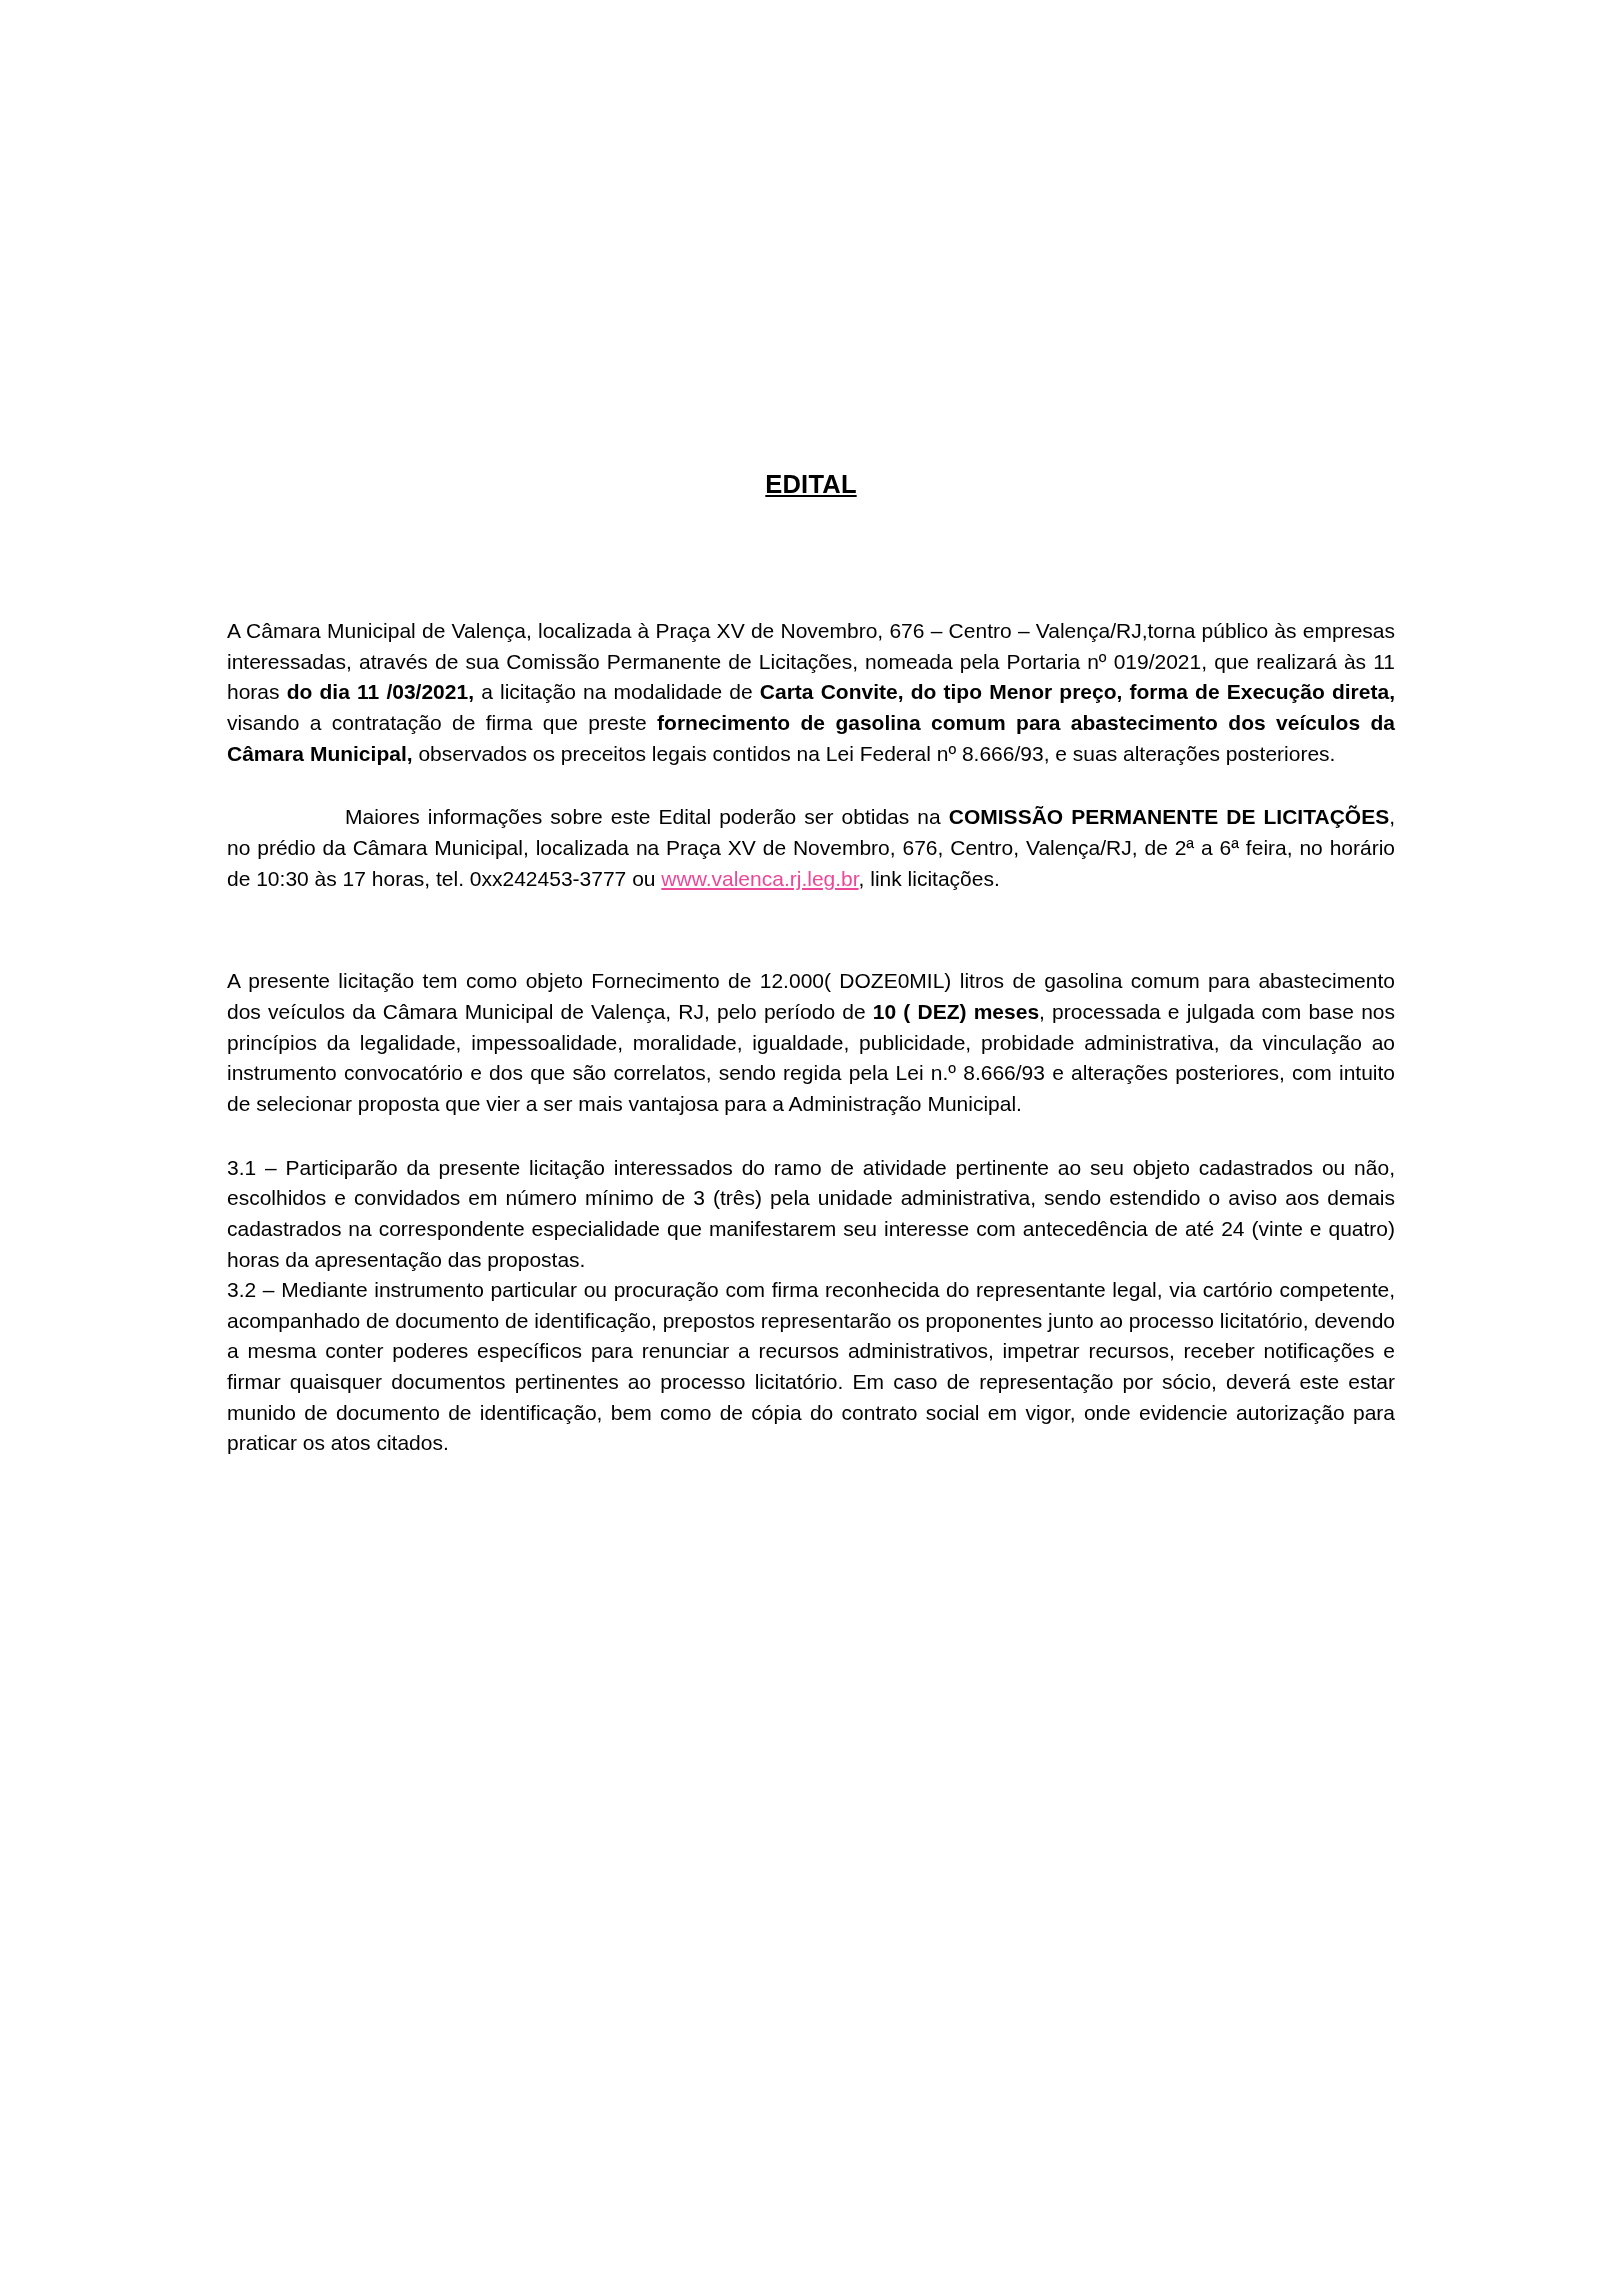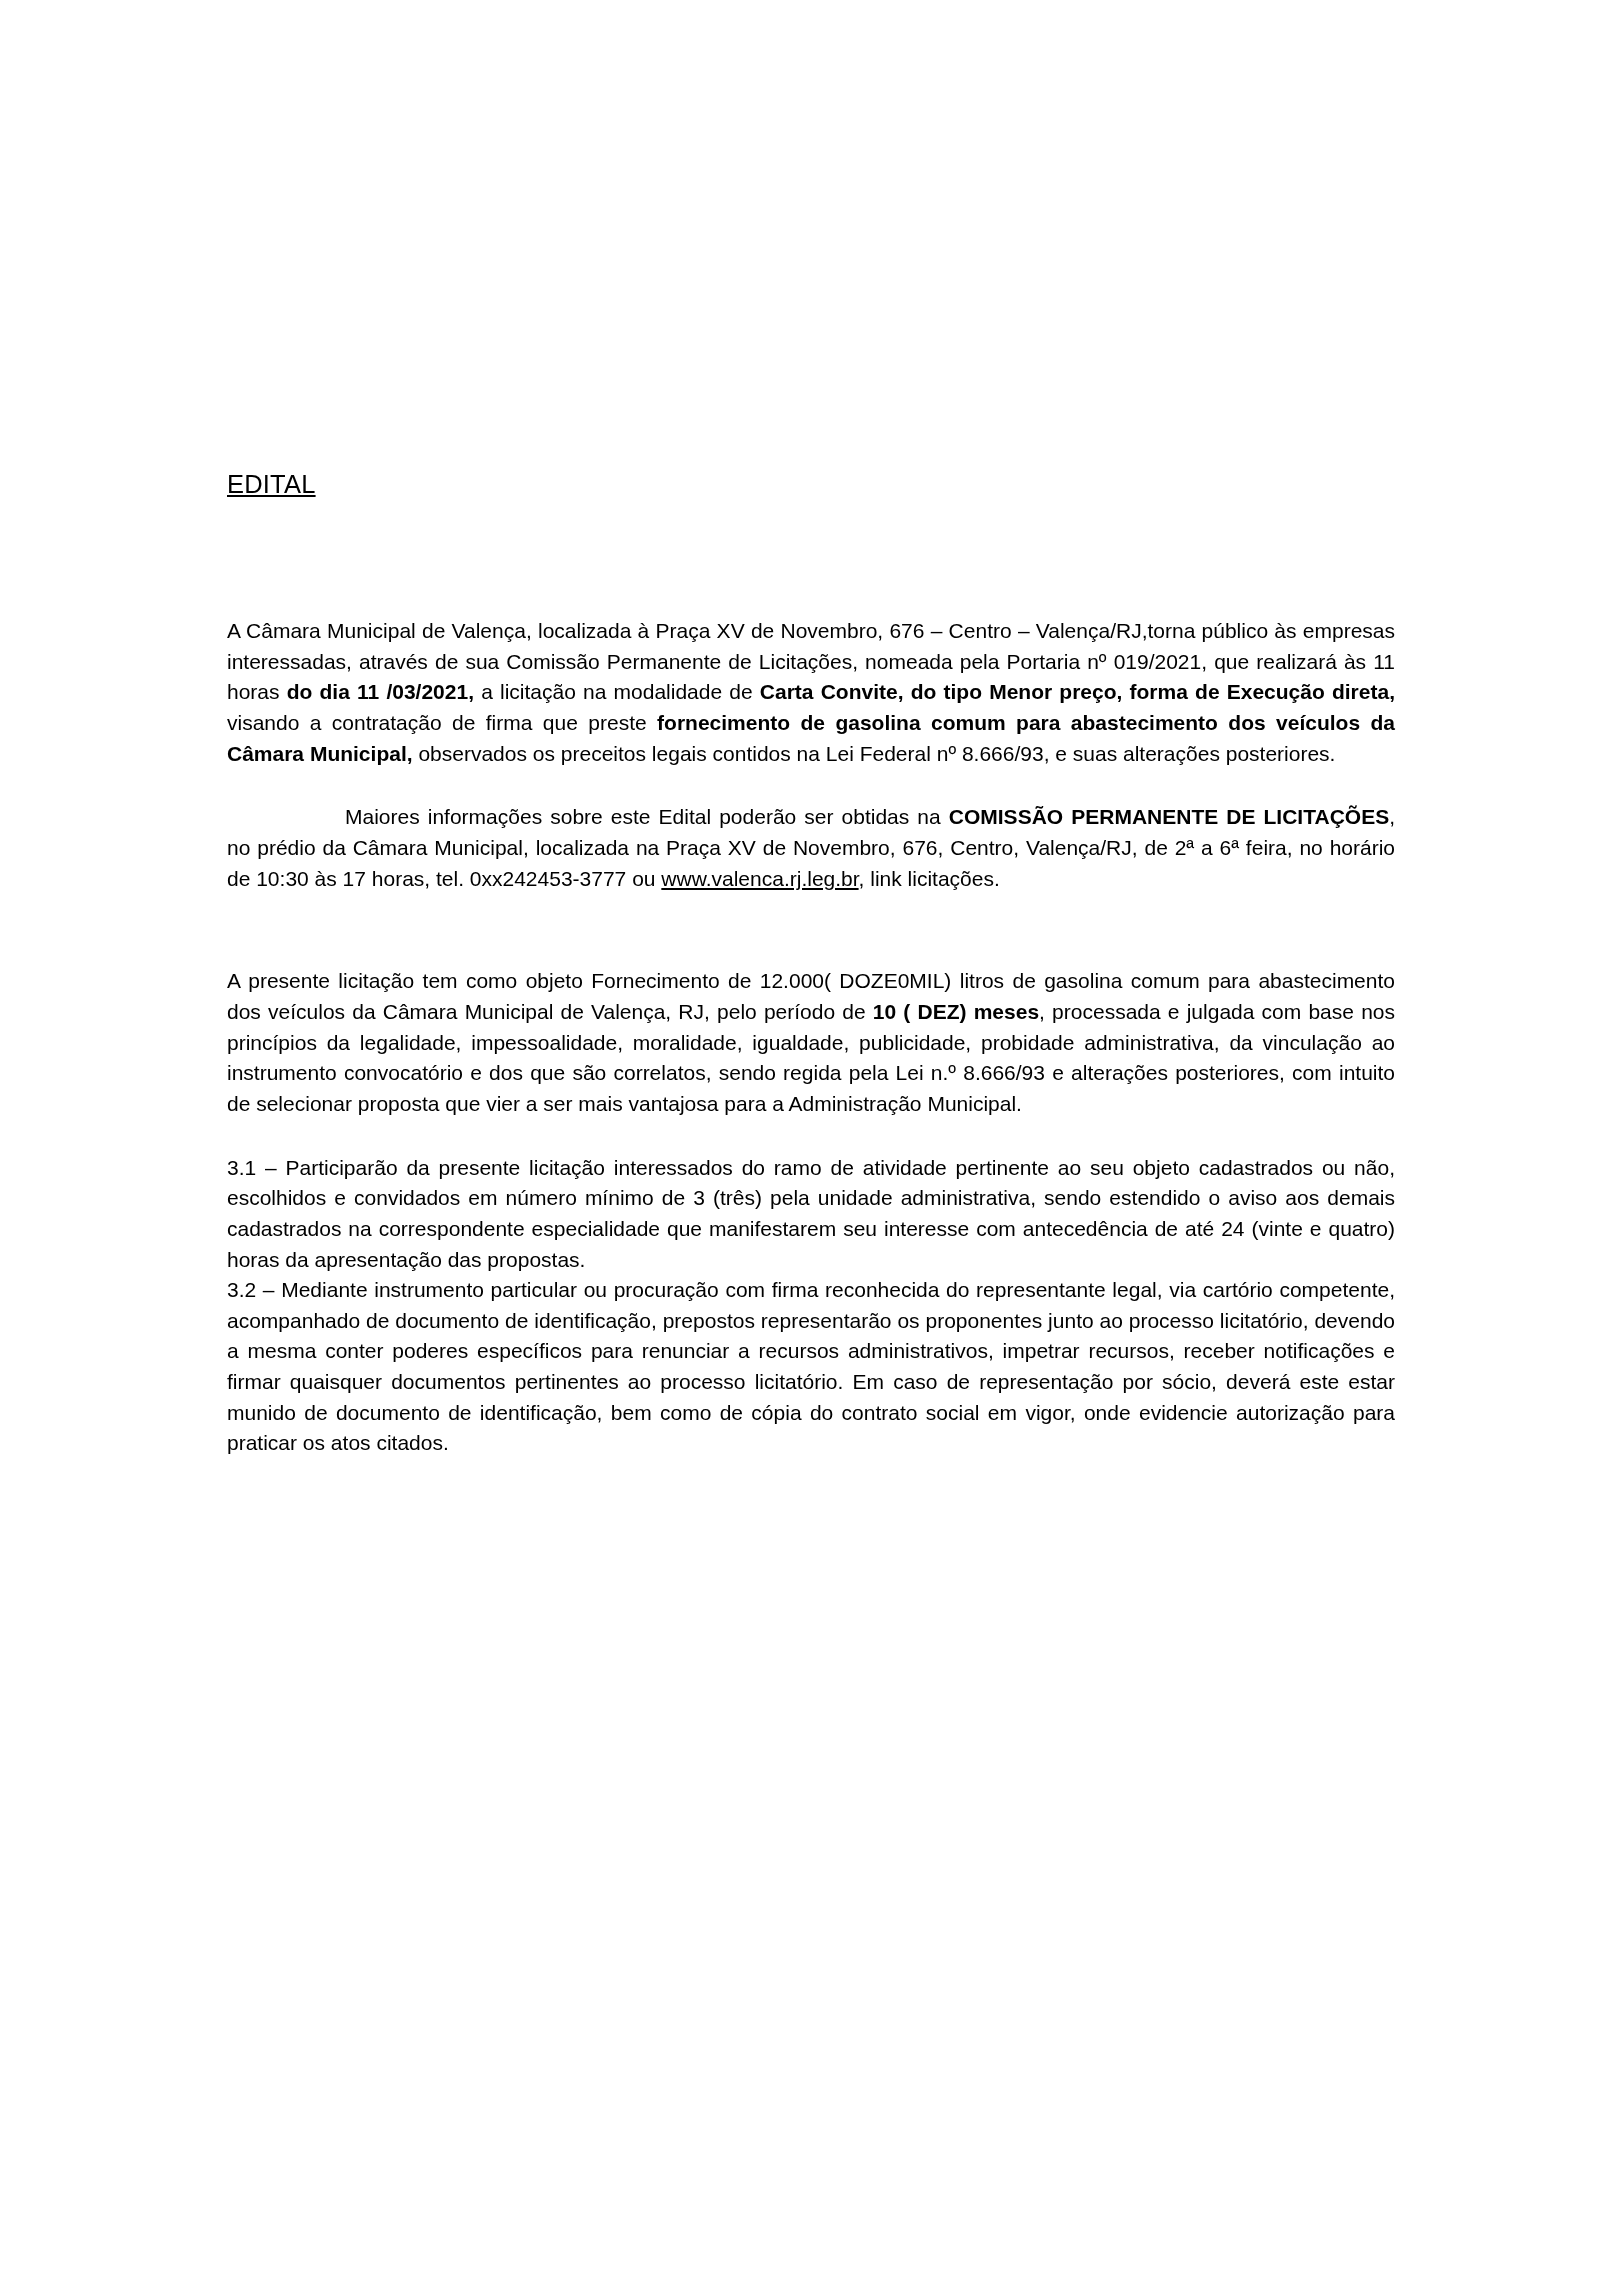--- a/index.html
+++ b/index.html
@@ -22,21 +22,22 @@
     padding: 0;
     overflow: hidden;
   }
   .content {
     position: absolute;
     left: 227px;
     top: 470px;
     width: 1168px;
   }
   .title-center {
-    font-weight: normal;
+    text-align: center;
+    font-weight: bold;
     font-size: 25.5px;
     letter-spacing: 0.2px;
   }
   .title-center .u {
     text-decoration: underline;
   }
   .sp-34 { height: 33px; }
   .sp-40 { height: 39px; }
   .sp-46 { height: 45px; }
 
@@ -50,21 +51,21 @@
     line-height: 1.46;
     text-align: justify;
     margin: 0;
     hyphens: none;
   }
   p.body.indent-first {
     text-indent: 118px;
   }
   b { font-weight: bold; }
   a.link {
-    color: #000000;
+    color: #ec4899;
     text-decoration: underline;
   }
   .u { text-decoration: underline; }
 </style>
 </head>
 <body>
 
 <div class="page">
   <div class="content">
 

